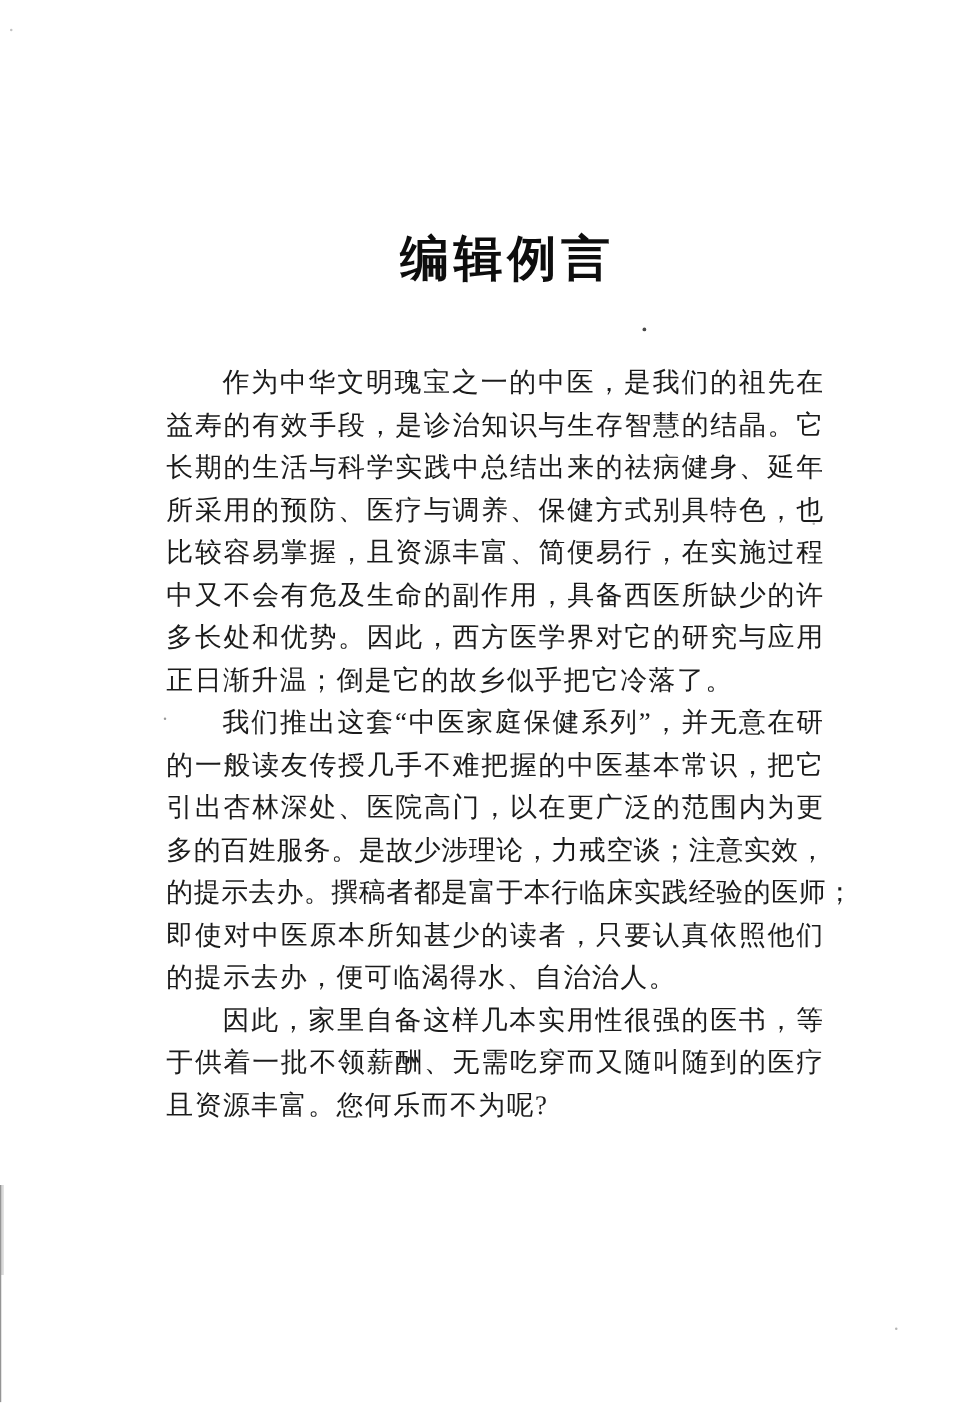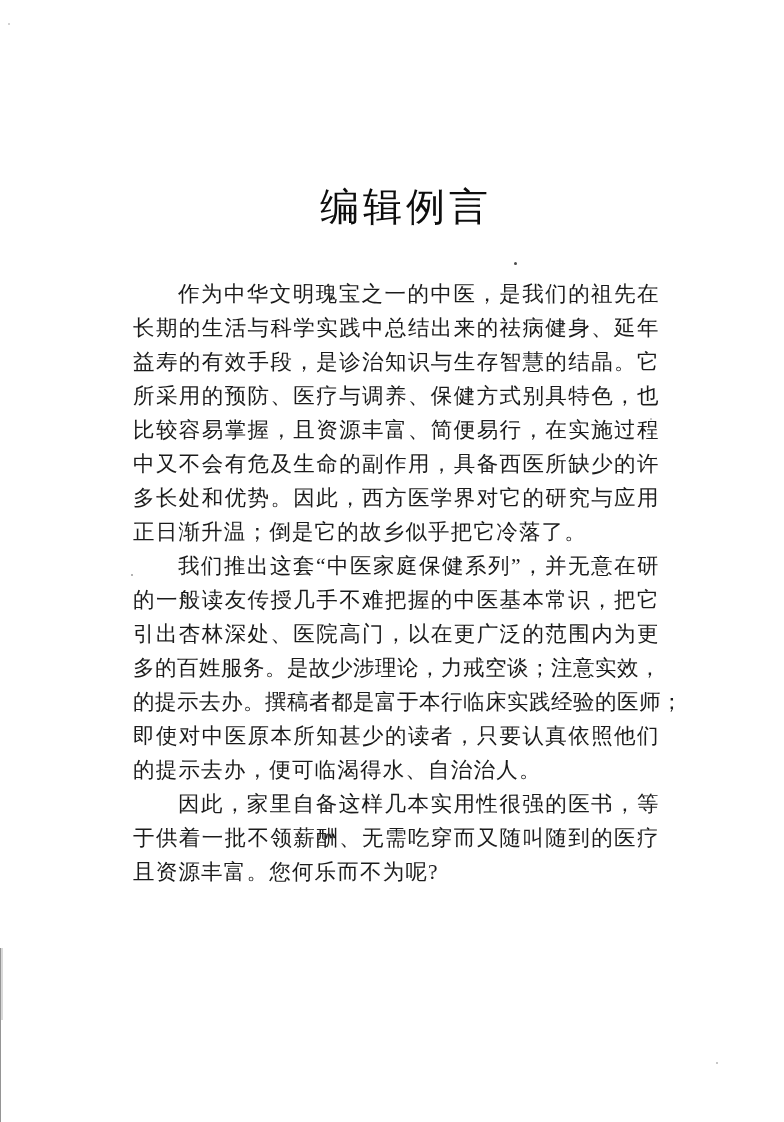--- a/index.html
+++ b/index.html
@@ -19,29 +19,29 @@
   
   .title {
     position: absolute;
     top: 180px;
     left: 28px;
     right: 0;
     margin: 0;
     text-align: center;
     font-family: "Liberation Sans", "DejaVu Sans", sans-serif;
     font-size: 39px;
-    font-weight: 400;
+    font-weight: 700;
     letter-spacing: 4px;
     color: #0d0d0d;
   }
   
   .body-text {
     position: absolute;
     left: 133px;
-    top: 277px;
+    top: 289px;
     width: 526px;
     color: #1b1b1b;
   }
   .line {
     height: 34px;
     line-height: 34px;
     font-size: 21.5px;
     text-align: justify;
     text-align-last: justify;
     white-space: nowrap;
@@ -85,22 +85,22 @@
 </head>
 <body>
 
 <div class="page">
 
   <h1 class="title">编辑例言</h1>
 
   <section class="body-text">
 
     <div class="line indent">作为中华文明瑰宝之一的中医，是我们的祖先在</div>
+    <div class="line">益寿的有效手段，是诊治知识与生存智慧的结晶。它</div>
     <div class="line">长期的生活与科学实践中总结出来的祛病健身、延年</div>
-    <div class="line">益寿的有效手段，是诊治知识与生存智慧的结晶。它</div>
     <div class="line">所采用的预防、医疗与调养、保健方式别具特色，也</div>
     <div class="line">比较容易掌握，且资源丰富、简便易行，在实施过程</div>
     <div class="line">中又不会有危及生命的副作用，具备西医所缺少的许</div>
     <div class="line">多长处和优势。因此，西方医学界对它的研究与应用</div>
     <div class="line last">正日渐升温；倒是它的故乡似乎把它冷落了。</div>
 
     <div class="line indent">我们推出这套“中医家庭保健系列”，并无意在研</div>
     <div class="line">的一般读友传授几手不难把握的中医基本常识，把它</div>
     <div class="line">引出杏林深处、医院高门，以在更广泛的范围内为更</div>
     <div class="line">多的百姓服务。是故少涉理论，力戒空谈；注意实效，</div>

